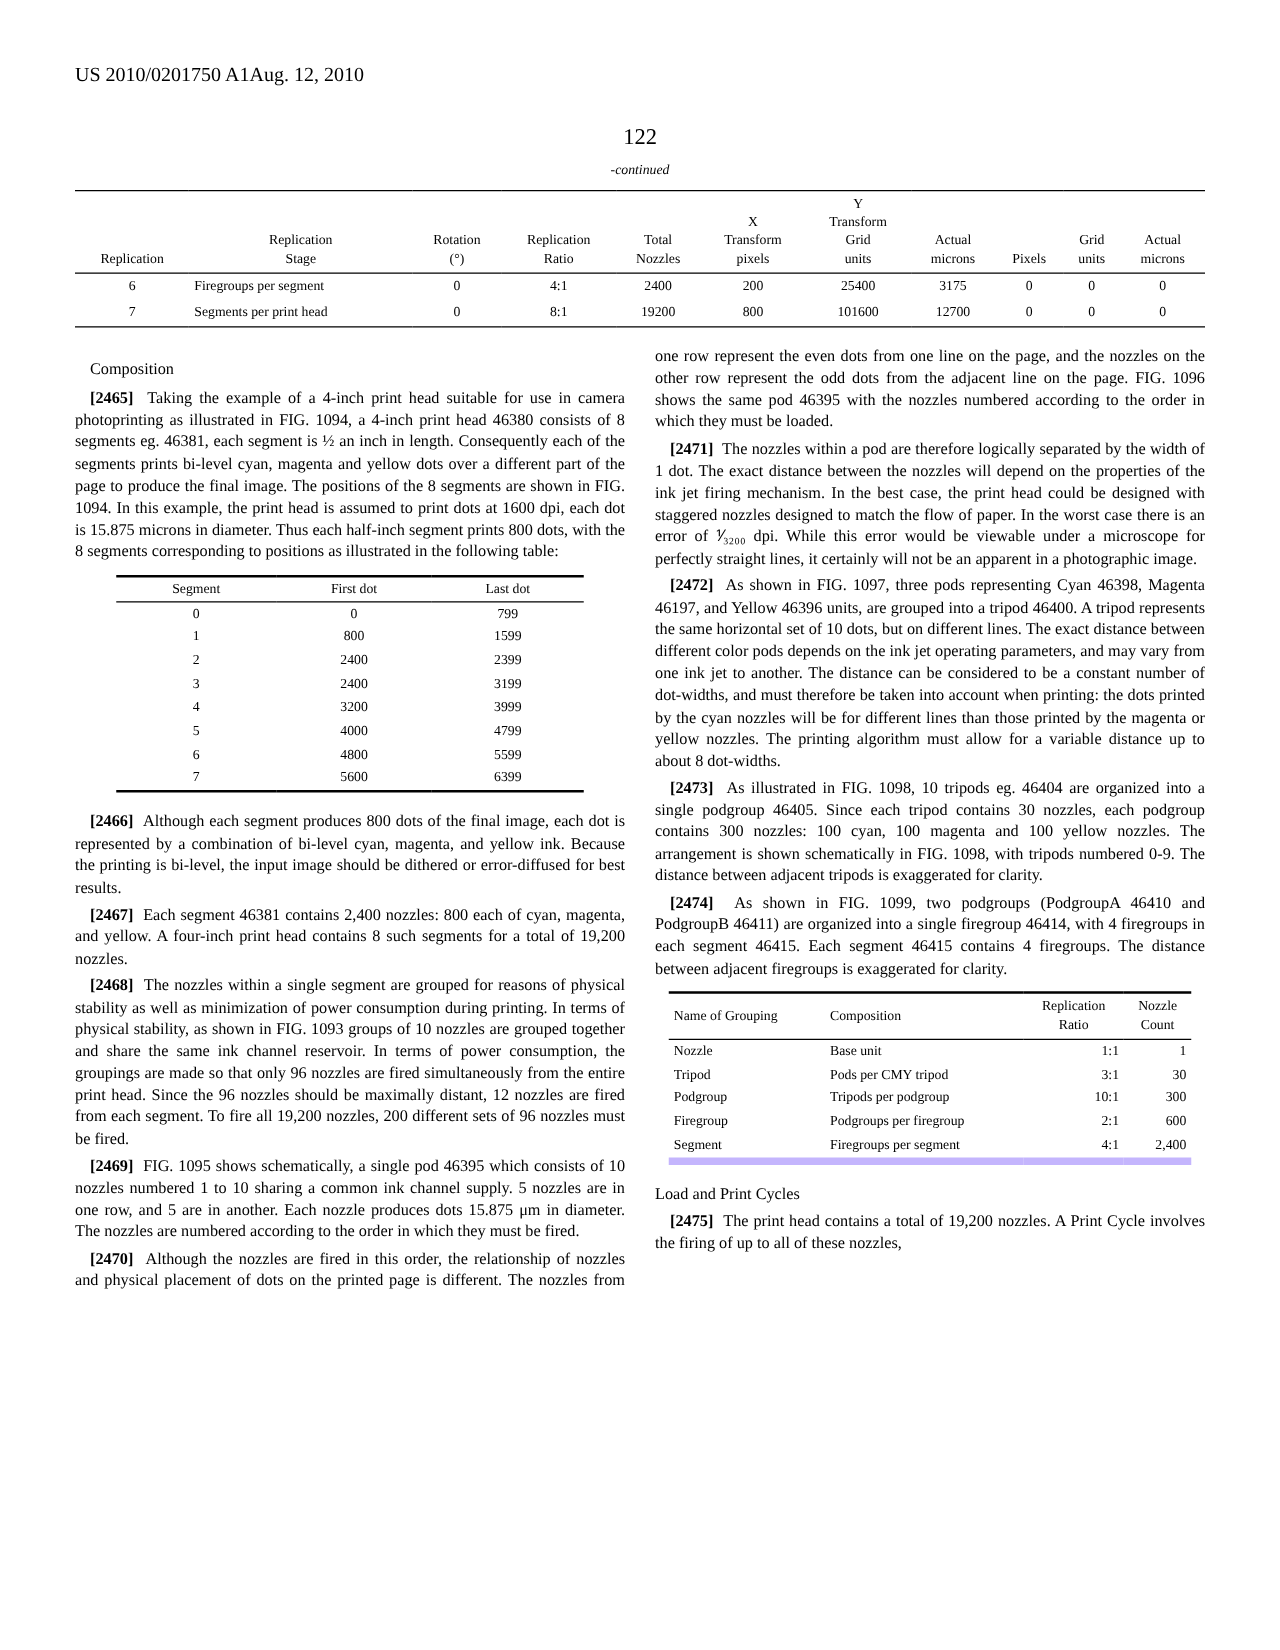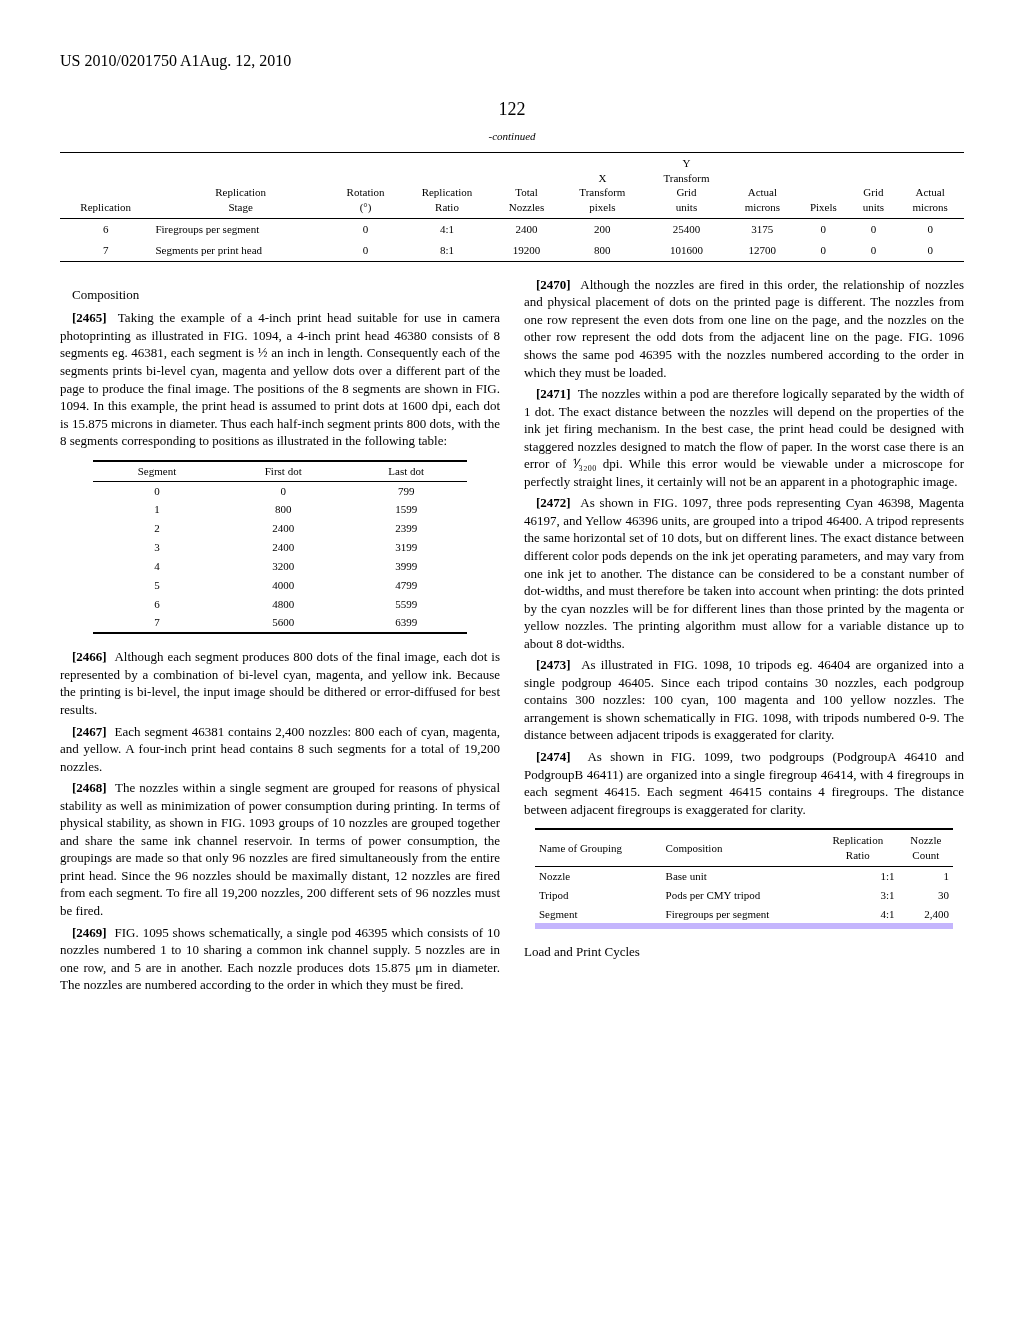--- a/index.html
+++ b/index.html
@@ -259,23 +259,36 @@
           <td>1:1</td>
           <td>1</td>
         </tr>
         <tr>
           <td>Tripod</td>
           <td>Pods per CMY tripod</td>
           <td>3:1</td>
           <td>30</td>
         </tr>
         <tr>
+          <td>Podgroup</td>
+          <td>Tripods per podgroup</td>
+          <td>10:1</td>
+          <td>300</td>
+        </tr>
+        <tr>
+          <td>Firegroup</td>
+          <td>Podgroups per firegroup</td>
+          <td>2:1</td>
+          <td>600</td>
+        </tr>
+        <tr>
           <td>Segment</td>
           <td>Firegroups per segment</td>
           <td>4:1</td>
           <td>2,400</td>
         </tr>
       </tbody>
   </table>
 
   <p class="noindent">Load and Print Cycles</p>
+  <p><b class="para">[2475]</b>&nbsp;&nbsp;<span>The print head contains a total of 19,200 nozzles. A Print Cycle involves the firing of up to all of these nozzles,</span></p>
 
 </div>
 
 </body></html>

